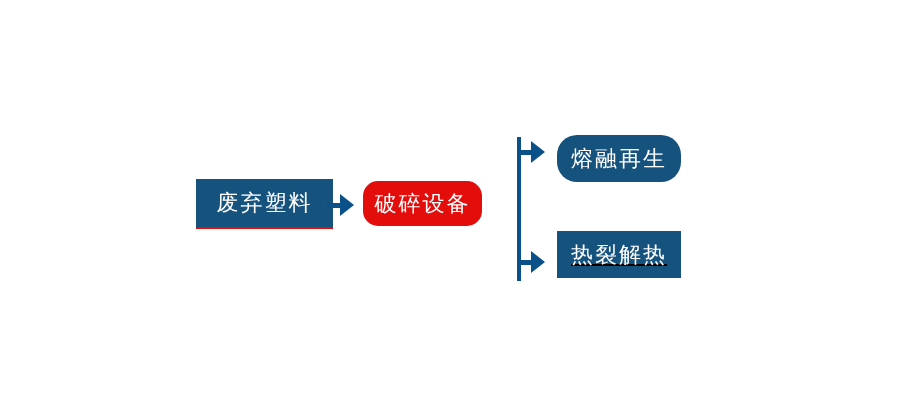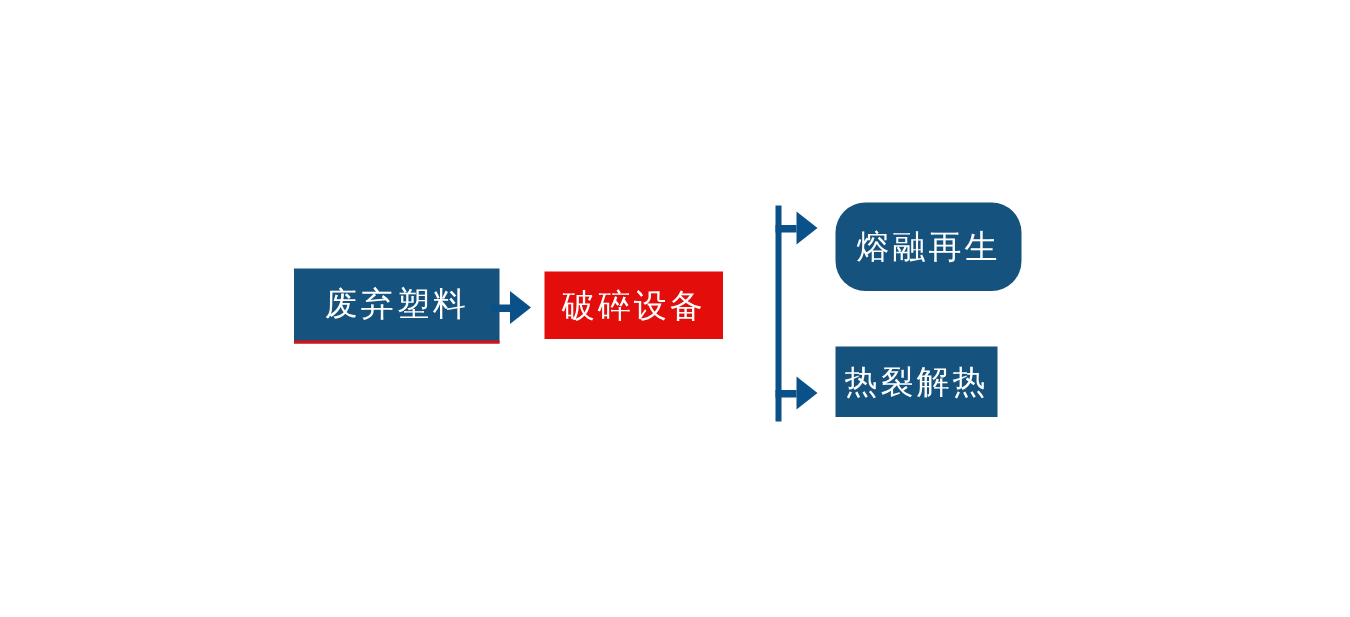--- a/index.html
+++ b/index.html
@@ -24,38 +24,38 @@
   }
   .node-label {
     color: var(--label-text, #ffffff);
     font-size: 22px;
     font-weight: 300;
     letter-spacing: 2px;
     white-space: nowrap;
     line-height: 1;
   }
   .node-blue { background: var(--node-blue, #15527E); }
-  .node-red  { background: var(--node-red, #E30D0C); }
+  .node-red  { background: var(--node-red, #E30D0C); border-radius: 15px; }
 
   .node-waste {
     left: 196px; top: 179px;
     width: 137px; height: 50px;
     border-bottom: 2px solid var(--underline-red, #E30D0C);
   }
   .node-crush {
     left: 363px; top: 181px;
     width: 119px; height: 45px;
   }
   .node-melt {
     left: 557px; top: 135px;
-    width: 124px; height: 59px; border-radius: 20px;
+    width: 124px; height: 47px; border-radius: 20px;
   }
   .node-pyro {
     left: 557px; top: 231px;
-    width: 108px; height: 47px;
+    width: 124px; height: 47px; text-decoration: underline;
   }
 
   
   .arrow-right {
     position: absolute;
     display: flex;
     align-items: center;
     height: 22px;
   }
   .arrow-shaft {

